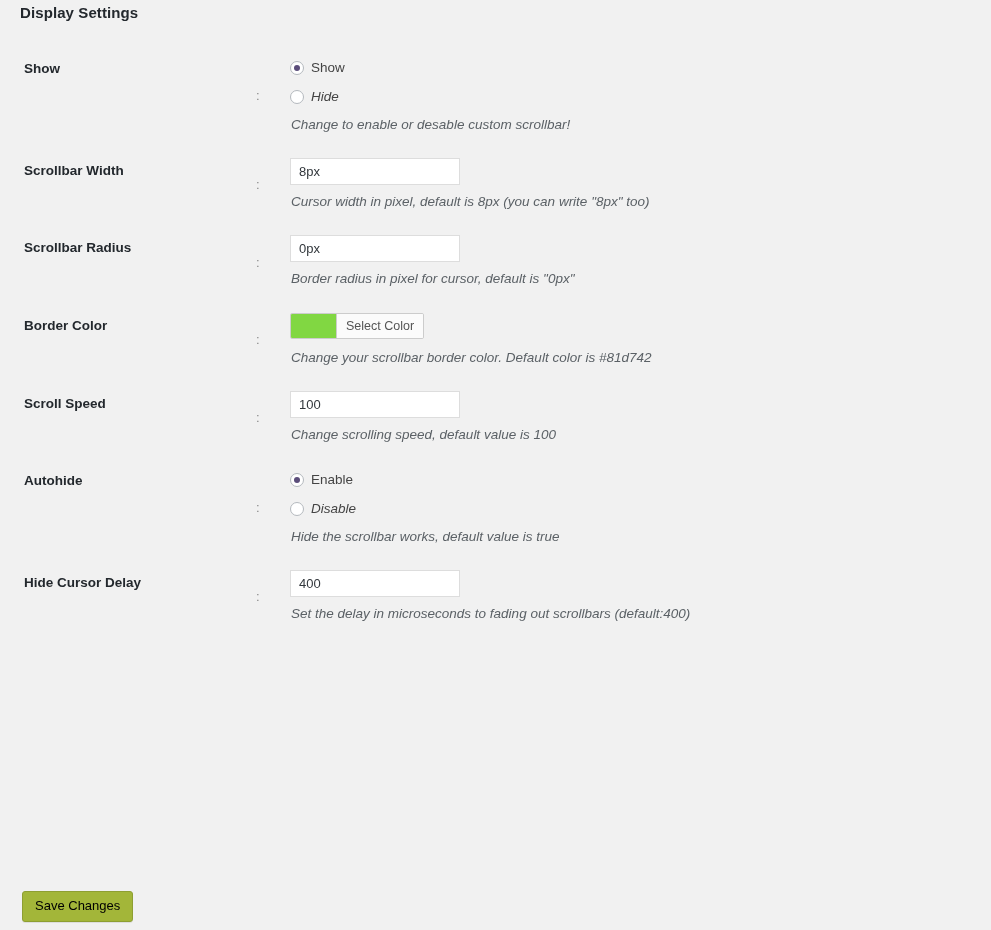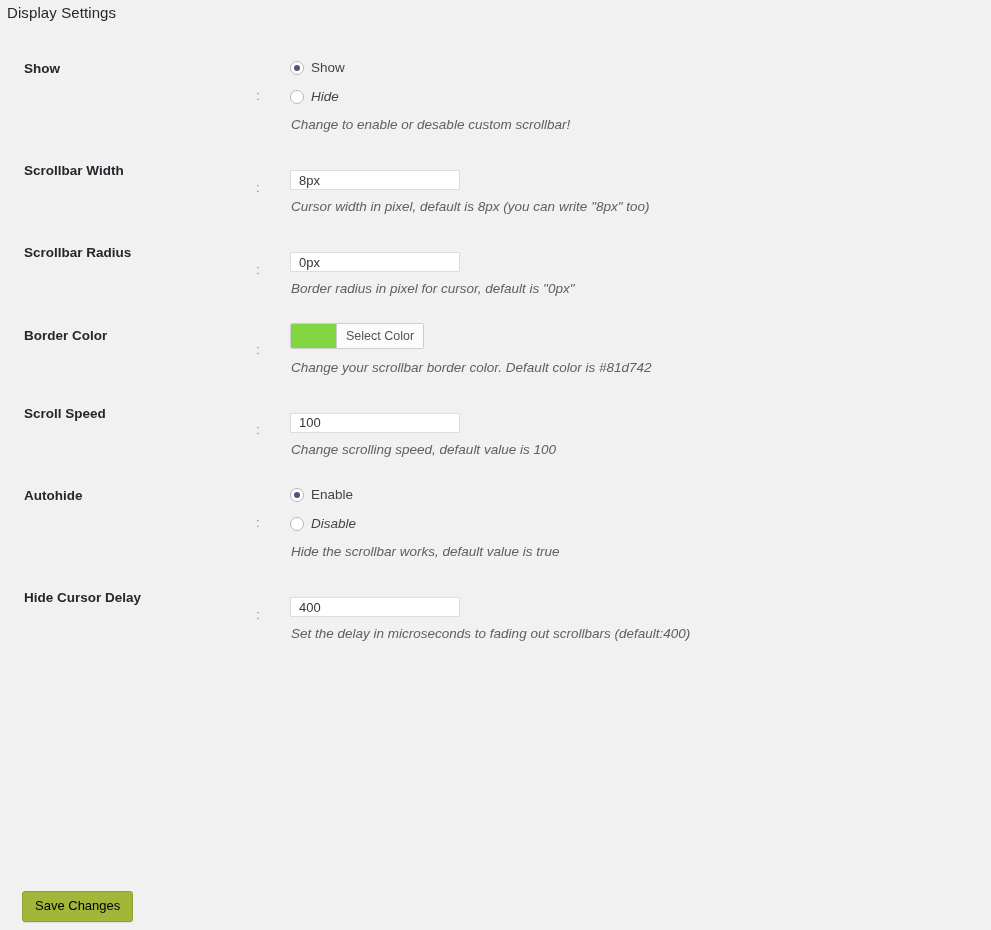--- a/index.html
+++ b/index.html
@@ -17,24 +17,24 @@
   }
 
   .page {
     position: relative;
     width: 991px;
     height: 930px;
   }
 
   .page-title {
     position: absolute;
-    left: 7px;
+    left: 20px;
     top: 4px;
     font-size: 15px;
-    font-weight: normal;
+    font-weight: bold;
     color: #23282d;
     letter-spacing: 0.1px;
   }
 
   .form-table {
     position: absolute;
     left: 12px;
     top: 44px;
     width: 991px;
     border-collapse: collapse;
@@ -67,31 +67,30 @@
   td.field-cell {
     padding: 12px 10px 12px 4px;
     text-align: left;
   }
 
   
   .text-input {
     display: block;
     box-sizing: border-box;
     width: 170px;
-    height: 20px;
+    height: 27px;
     padding: 2px 8px;
     font-family: "Liberation Sans", sans-serif;
     font-size: 13px;
     color: #32373c;
     background: #ffffff;
     border: 1px solid #dddddd;
     border-radius: 0;
     outline: none;
     box-shadow: none;
-    margin-top: 12px;
   }
 
   
   .radio-group {
     margin: 0;
     padding: 0;
   }
   .radio-row {
     display: flex;
     align-items: center;

